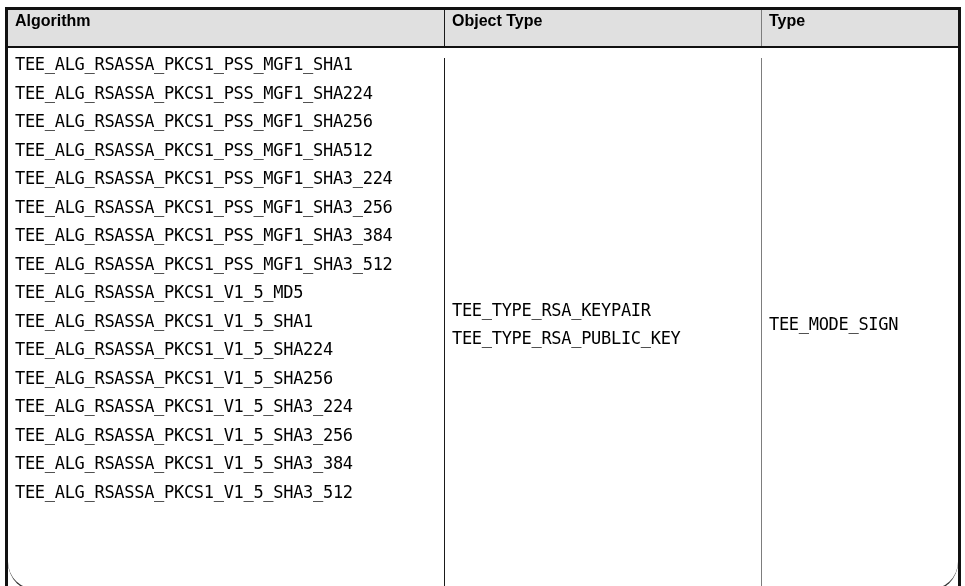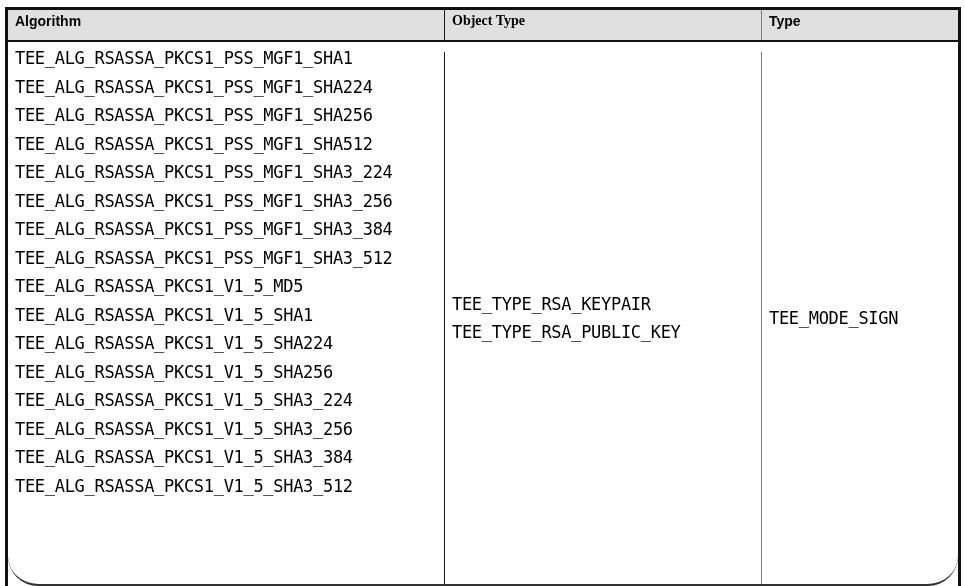--- a/index.html
+++ b/index.html
@@ -23,31 +23,31 @@
     left: 5px; top: 7px;
     width: 956px;
     border: 3px solid var(--border);
     border-bottom: none;
     background: #fff;
     color: var(--text);
   }
   .thead { display: flex; background: var(--header-bg); border-bottom: 2px solid var(--border); }
   .th {
     font-weight: bold;
-    font-size: 14px;
+    font-size: 16px;
     line-height: 22px;
-    height: 30px;
+    height: 36px;
     padding-left: 7px;
     white-space: nowrap;
     overflow: hidden;
   }
   .tbody-row { display: flex; height: 544px; border-bottom: 2px solid var(--row-separator); border-radius: 30px; }
   .td { overflow: hidden; }
   .col-algorithm { width: 436px; }
-  .col-objecttype { width: 317px; border-left: 1px solid var(--divider-1); font-family: Liberation Serif, serif; }
+  .col-objecttype { width: 317px; border-left: 1px solid var(--divider-1); }
   .col-modes { width: 197px; border-left: 1px solid var(--divider-2); }
   .mono {
     font-family: "DejaVu Sans Mono", monospace;
     font-size: 17px;
     letter-spacing: -0.3px;
     white-space: nowrap;
   }
   .cell-top { padding: 2px 0 0 7px; }
   .cell-top .line { line-height: 28.5px; }
   .cell-center {

